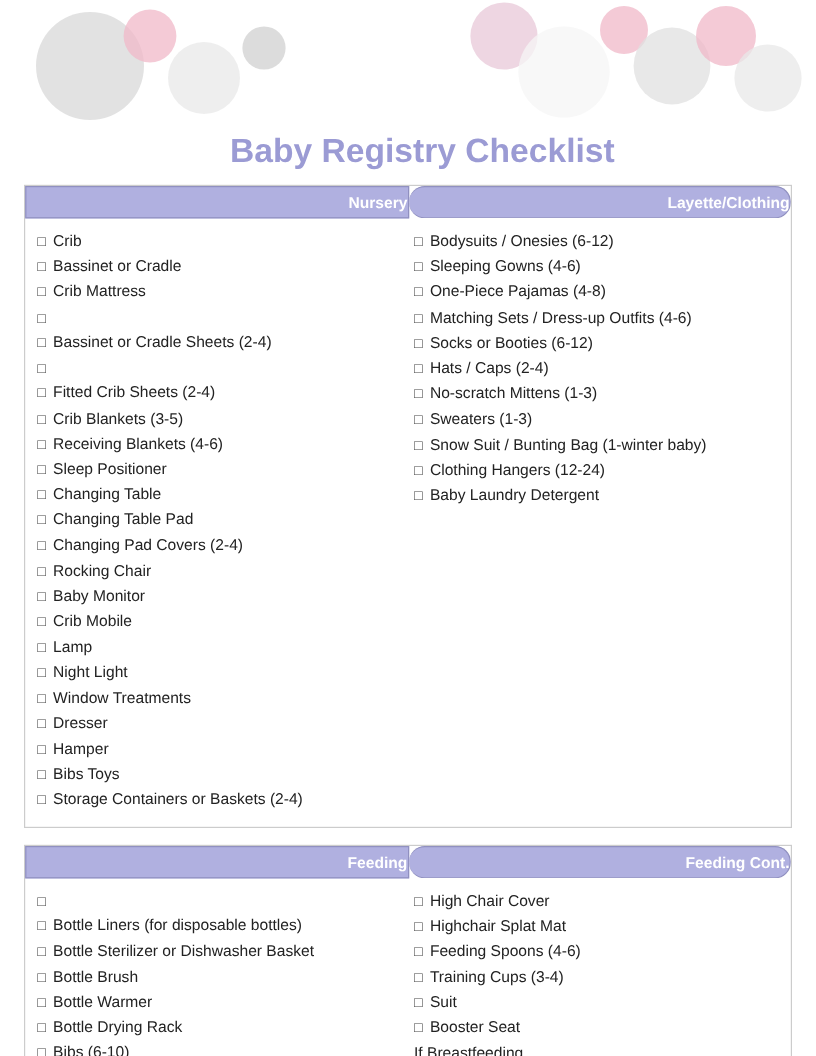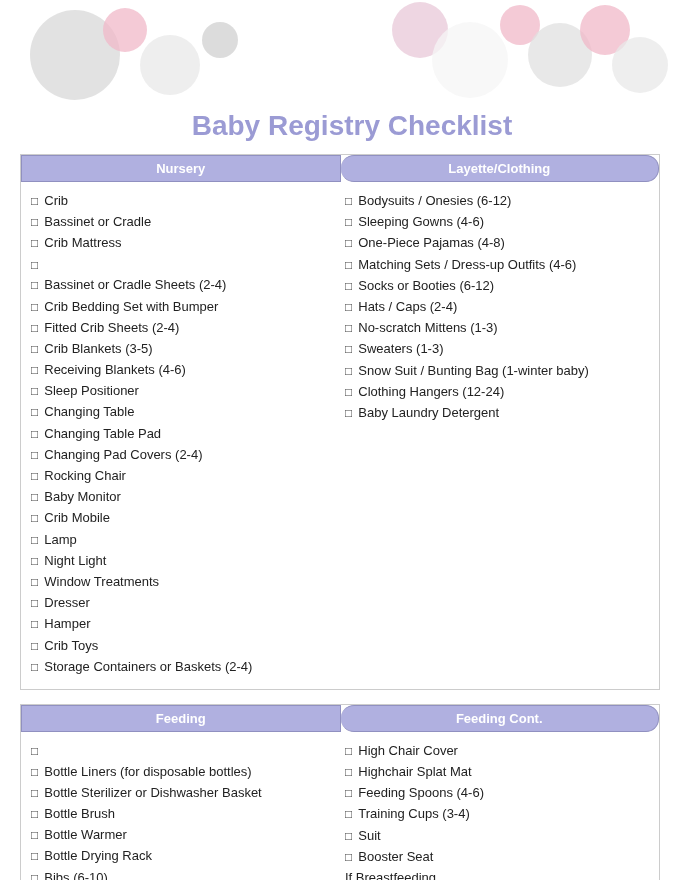--- a/index.html
+++ b/index.html
@@ -29,21 +29,21 @@
       font-weight: bold;
       color: #9b9bd4;
       margin-bottom: 12px;
       padding-left: 24px;
     }
     .section-header {
       background: #b0b0e0;
       color: #fff;
       font-weight: bold;
       font-size: 13px;
-      text-align: center;
+      text-align: right;
       padding: 5px 0;
       flex: 1;
       border: 1px solid #9090c0;
     }
     .section-header + .section-header {
       border-left: none;
       border-radius: 13px;
     }
 
     
@@ -135,21 +135,20 @@
           </div>
           <div class="checklist-item">
             <span class="checkbox-symbol">□</span>
           </div>
           <div class="checklist-item">
             <span class="checkbox-symbol">□</span>
             <span class="item-label">Bassinet or Cradle Sheets (2-4)</span>
           </div>
           <div class="checklist-item">
             <span class="checkbox-symbol">□</span>
-            <span class="item-label">Crib Bedding Set with Bumper</span>
           </div>
           <div class="checklist-item">
             <span class="checkbox-symbol">□</span>
             <span class="item-label">Fitted Crib Sheets (2-4)</span>
           </div>
           <div class="checklist-item">
             <span class="checkbox-symbol">□</span>
             <span class="item-label">Crib Blankets (3-5)</span>
           </div>
           <div class="checklist-item">
@@ -199,21 +198,21 @@
           <div class="checklist-item">
             <span class="checkbox-symbol">□</span>
             <span class="item-label">Dresser</span>
           </div>
           <div class="checklist-item">
             <span class="checkbox-symbol">□</span>
             <span class="item-label">Hamper</span>
           </div>
           <div class="checklist-item">
             <span class="checkbox-symbol">□</span>
-            <span class="item-label">Crib Toys</span>
+            <span class="item-label">Bibs Toys</span>
           </div>
           <div class="checklist-item">
             <span class="checkbox-symbol">□</span>
             <span class="item-label">Storage Containers or Baskets (2-4)</span>
           </div>
         </div>
       <div class="section-col" id="layette-col">
           <div class="checklist-item">
             <span class="checkbox-symbol">□</span>
             <span class="item-label">Bodysuits / Onesies (6-12)</span>

